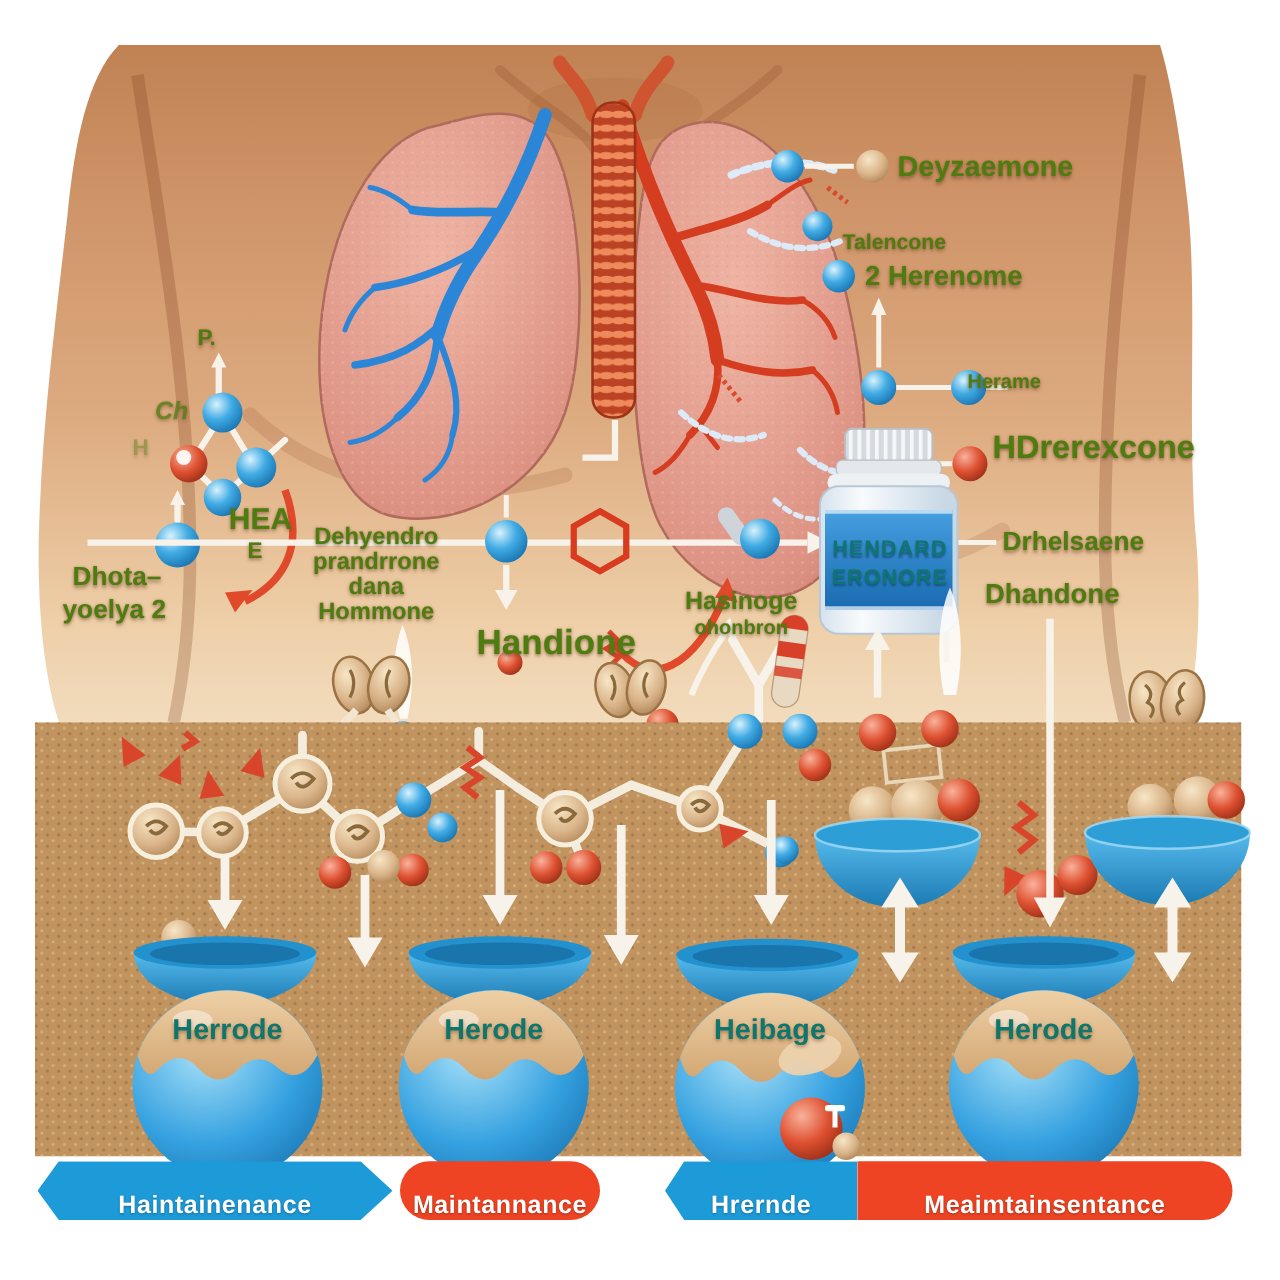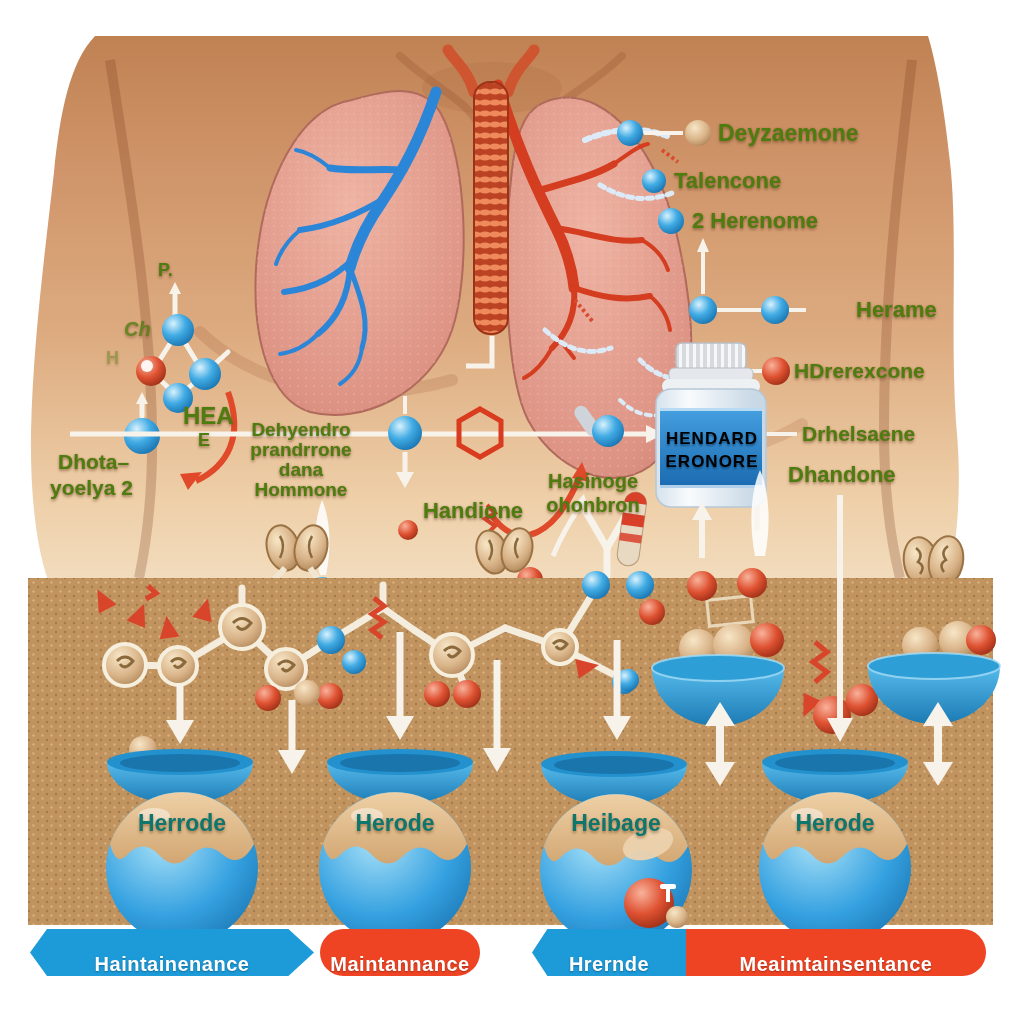--- a/index.html
+++ b/index.html
@@ -6,21 +6,21 @@
   .stage{position:relative;width:1024px;height:1024px;overflow:hidden;background:#fff;
          font-family:"Liberation Sans",sans-serif;}
   .stage svg{position:absolute;left:0;top:0;}
   .lbl{position:absolute;color:#4d7c0f;font-weight:bold;white-space:nowrap;
        text-shadow:0 2px 3px rgba(110,70,40,.55), 0 0 2px rgba(120,80,50,.35);}
   .lbl.center{text-align:center;}
   .dim{opacity:.8;}
   .faint{opacity:.45;}
   .bottle-label{position:absolute;left:664px;top:414px;width:96px;height:72px;
        display:flex;flex-direction:column;justify-content:center;align-items:center;
-       color:#000000;font-weight:bold;font-size:17px;line-height:23px;letter-spacing:1px;
+       color:#0f766e;font-weight:bold;font-size:17px;line-height:23px;letter-spacing:1px;
        text-shadow:0 2px 2px rgba(10,50,90,.6);}
   .sphere-lbl{position:absolute;width:160px;text-align:center;color:#0f766e;font-weight:bold;
        font-size:23px;text-shadow:0 2px 3px rgba(120,70,30,.55);}
   .banner-seg{position:absolute;top:929px;height:47px;display:flex;align-items:flex-end;
        justify-content:center;color:#fff;font-weight:bold;font-size:20px;letter-spacing:.5px;
        text-shadow:0 1px 2px rgba(0,0,0,.3);}
   .seg1{left:30px;width:284px;background:#1d9ad8;
        clip-path:polygon(0% 50%,6% 0%,91% 0%,100% 50%,91% 100%,6% 100%);}
   .seg2{left:320px;width:160px;background:#ee4423;border-radius:24px;}
   .seg3{left:532px;width:154px;background:#1d9ad8;
@@ -470,35 +470,35 @@
 
 <div class="lbl" style="left:158px;top:260px;font-size:18px;">P.</div>
 <div class="lbl dim" style="left:124px;top:318px;font-size:20px;font-style:italic;">Ch</div>
 <div class="lbl faint" style="left:106px;top:348px;font-size:18px;">H</div>
 <div class="lbl" style="left:170px;top:402px;font-size:24px;margin-left:13px;">HEA</div>
 <div class="lbl" style="left:198px;top:430px;font-size:18px;">E</div>
 <div class="lbl" style="left:58px;top:450px;font-size:21px;">Dhota–</div>
 <div class="lbl" style="left:50px;top:476px;font-size:21px;">yoelya 2</div>
 
 <div class="lbl" style="left:718px;top:120px;font-size:23px;">Deyzaemone</div>
-<div class="lbl" style="left:674px;top:168px;font-size:22px;">Talencone</div>
+<div class="lbl" style="left:674px;top:184px;font-size:17px;">Talencone</div>
 <div class="lbl" style="left:692px;top:208px;font-size:22px;">2 Herenome</div>
-<div class="lbl" style="left:808px;top:297px;font-size:22px;padding-left:48px;">Herame</div>
-<div class="lbl" style="left:794px;top:359px;font-size:21px;">HDrerexcone</div>
+<div class="lbl" style="left:774px;top:297px;font-size:16px;">Herame</div>
+<div class="lbl" style="left:794px;top:342px;font-size:26px;">HDrerexcone</div>
 <div class="lbl" style="left:802px;top:422px;font-size:21px;">Drhelsaene</div>
 <div class="lbl" style="left:788px;top:462px;font-size:22px;">Dhandone</div>
 
 <div class="lbl center" style="left:226px;top:420px;width:150px;font-size:19px;line-height:20px;">Dehyendro</div>
 <div class="lbl center" style="left:226px;top:440px;width:150px;font-size:19px;line-height:20px;">prandrrone</div>
 <div class="lbl center" style="left:226px;top:460px;width:150px;font-size:19px;line-height:20px;">dana</div>
 <div class="lbl center" style="left:226px;top:480px;width:150px;font-size:19px;line-height:20px;">Hommone</div>
 
-<div class="lbl center" style="left:408px;top:498px;width:130px;font-size:22px;">Handione</div>
+<div class="lbl center" style="left:380px;top:498px;width:130px;font-size:28px;">Handione</div>
 <div class="lbl center" style="left:527px;top:470px;width:132px;font-size:20px;">Hasinoge</div>
-<div class="lbl center" style="left:527px;top:494px;width:132px;font-size:20px;">ohonbron</div>
+<div class="lbl center" style="left:527px;top:494px;width:132px;font-size:16px;">ohonbron</div>
 
 <div class="bottle-label">
   <span>HENDARD</span>
   <span>ERONORE</span>
 </div>
 
 <div class="sphere-lbl" style="left:102px;top:810px;">Herrode</div>
 <div class="sphere-lbl" style="left:315px;top:810px;">Herode</div>
 <div class="sphere-lbl" style="left:536px;top:810px;">Heibage</div>
 <div class="sphere-lbl" style="left:755px;top:810px;">Herode</div>

